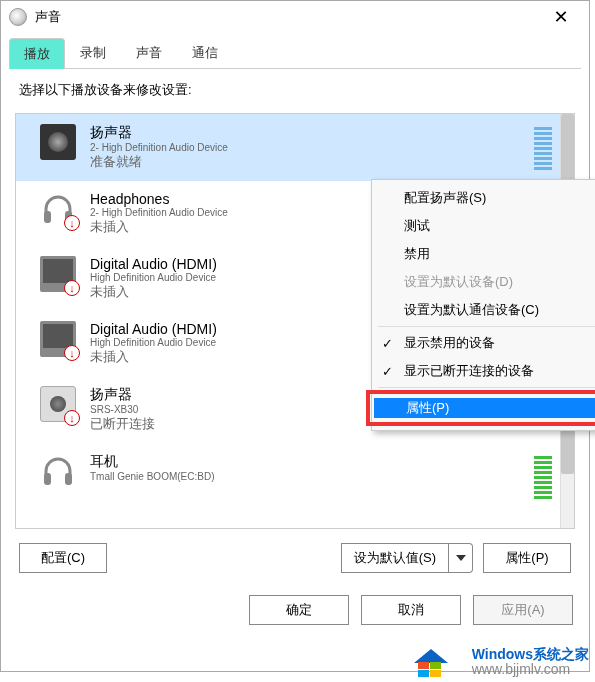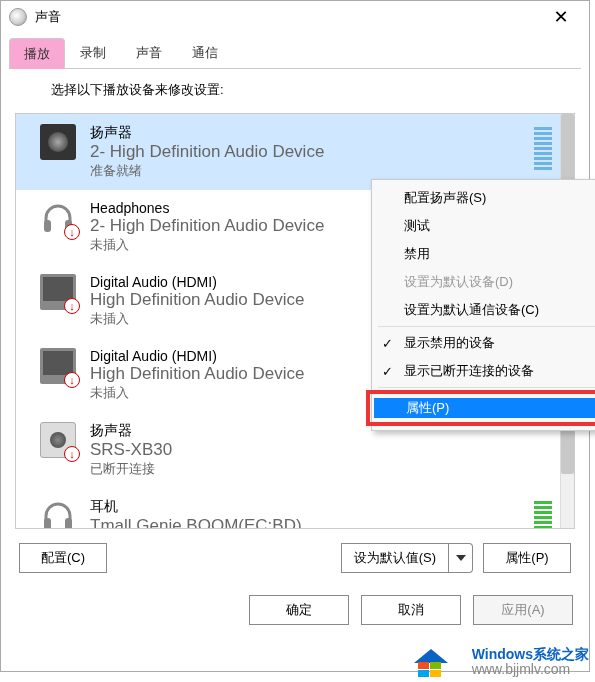--- a/index.html
+++ b/index.html
@@ -5,32 +5,32 @@
   * { box-sizing: border-box; margin: 0; padding: 0; font-family: "Microsoft YaHei", "Segoe UI", sans-serif; }
   body { width: 595px; height: 682px; background: #fff; position: relative; overflow: hidden; }
   .window { width: 590px; height: 672px; border: 1px solid #aaa; background: #fff; position: relative; }
   .titlebar { height: 32px; display: flex; align-items: center; padding: 0 8px; }
   .titlebar .icon { width: 18px; height: 18px; margin-right: 8px; border-radius: 50%; background: radial-gradient(circle at 40% 40%, #fff 0%, #ccc 60%, #888 100%); border:1px solid #999; }
   .titlebar .title { flex: 1; font-size: 13px; color: #000; }
   .titlebar .close { width: 40px; text-align: center; font-size: 18px; cursor: pointer; }
   .content { padding: 4px 8px 8px 8px; }
   .tabs { display: flex; border-bottom: 1px solid #ccc; height: 32px; }
   .tab { padding: 6px 14px; font-size: 13px; border: 1px solid transparent; border-bottom: none; color: #333; cursor: pointer; }
-  .tab.active { border-color: #ccc; background: #f9a8d4; position: relative; top: 1px; border-top-left-radius:4px; border-top-right-radius:4px; }
+  .tab.active { border-color: #ccc; background: #5eead4; position: relative; top: 1px; border-top-left-radius:4px; border-top-right-radius:4px; }
   .panel { padding: 12px 6px 0 6px; }
-  .instruction { font-size: 13px; color: #000; margin-bottom: 14px; padding-left:4px;margin-left:32px; }
+  .instruction { font-size: 13px; color: #000; margin-bottom: 14px; padding-left:4px; }
   .list { border: 1px solid #ccc; height: 416px; overflow: hidden; position: relative; }
   .device { display: flex; align-items: flex-start; padding: 10px 20px; position: relative; }
   .device.selected { background: #cfe8ff; }
   .dev-icon { width: 36px; height: 36px; margin-right: 14px; margin-left:4px; position: relative; flex-shrink: 0; }
   .dev-icon .badge { position: absolute; bottom: -4px; right: -4px; width: 16px; height: 16px; border-radius: 50%; background: #fff; border: 1px solid #c00; display: flex; align-items: center; justify-content: center; }
   .dev-icon .badge::after { content: "↓"; color: #c00; font-size: 11px; font-weight: bold; }
   .dev-text { flex: 1; min-width: 0; }
   .dev-text .name { font-size: 14px; color: #000; }
-  .dev-text .line2 { font-size: 17px; color: #666; }
+  .dev-text .line2 { font-size: 10px; color: #666; }
   .dev-text .line3 { font-size: 13px; color: #666; }
   .level { width: 18px; height: 46px; display: flex; flex-direction: column-reverse; gap: 2px; margin-right: 2px; flex-shrink:0; }
   .level .bar { height: 3px; width: 100%; }
   .level.blue .bar { background: #6db3e6; }
   .level.green .bar { background: #3fbf3f; }
   .scrollbar { position: absolute; right: 0; top: 0; bottom: 0; width: 14px; background: #f0f0f0; border-left: 1px solid #ddd; }
   .scrollbar .thumb { position: absolute; top: 0; height: 360px; width: 100%; background: #c8c8c8; border-radius: 2px; }
   .footer-row { display: flex; justify-content: space-between; margin-top: 14px; padding: 0 4px; }
   .btn { min-width: 88px; height: 30px; border: 1px solid #888; background: #fff; border-radius: 0; font-size: 13px; padding: 0 12px; cursor: pointer; display:inline-flex; align-items:center; justify-content:center; }
   .btn.disabled { color: #888; background: #f5f5f5; }

